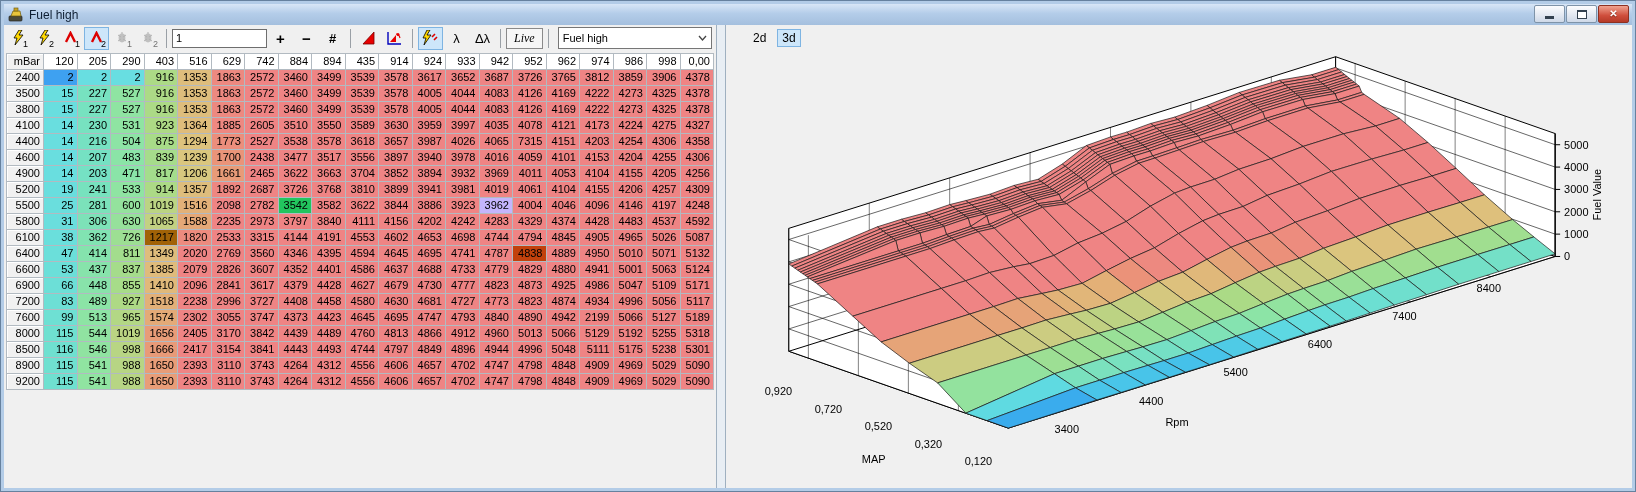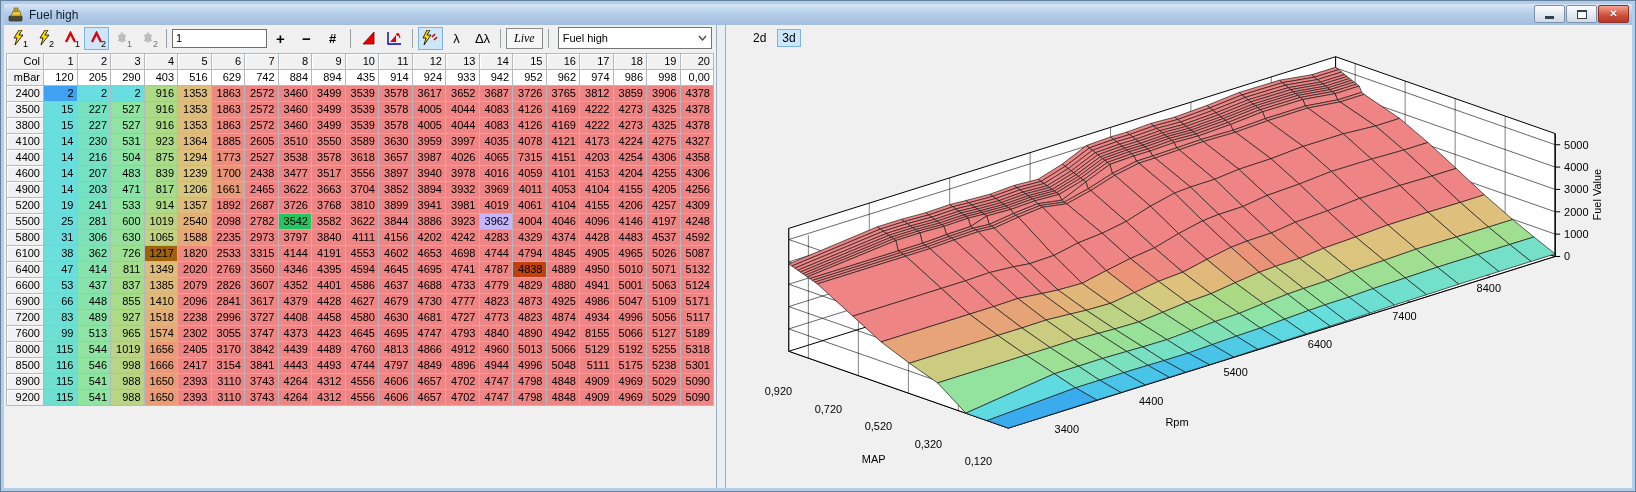--- a/index.html
+++ b/index.html
@@ -191,43 +191,20 @@
               <col style="width:33.5px">
               <col style="width:33.5px">
               <col style="width:33.5px">
               <col style="width:33.5px">
               <col style="width:33.5px">
               <col style="width:33.5px">
               <col style="width:33.5px">
             </colgroup>
             <tbody>
               <tr>
-                <td class="hdr">Col</td>
-                <td class="hdr">1</td>
-                <td class="hdr">2</td>
-                <td class="hdr">3</td>
-                <td class="hdr">4</td>
-                <td class="hdr">5</td>
-                <td class="hdr">6</td>
-                <td class="hdr">7</td>
-                <td class="hdr">8</td>
-                <td class="hdr">9</td>
-                <td class="hdr">10</td>
-                <td class="hdr">11</td>
-                <td class="hdr">12</td>
-                <td class="hdr">13</td>
-                <td class="hdr">14</td>
-                <td class="hdr">15</td>
-                <td class="hdr">16</td>
-                <td class="hdr">17</td>
-                <td class="hdr">18</td>
-                <td class="hdr">19</td>
-                <td class="hdr">20</td>
-              </tr>
-              <tr>
                 <td class="hdr">mBar</td>
                 <td class="mbar">120</td>
                 <td class="mbar">205</td>
                 <td class="mbar">290</td>
                 <td class="mbar">403</td>
                 <td class="mbar">516</td>
                 <td class="mbar">629</td>
                 <td class="mbar">742</td>
                 <td class="mbar">884</td>
                 <td class="mbar">894</td>
@@ -426,21 +403,21 @@
                 <td style="background:#ef8484">4206</td>
                 <td style="background:#ef8484">4257</td>
                 <td style="background:#ef8484">4309</td>
               </tr>
               <tr>
                 <td class="hdr">5500</td>
                 <td style="background:rgb(106,222,221)">25</td>
                 <td style="background:rgb(123,226,186)">281</td>
                 <td style="background:rgb(148,226,157)">600</td>
                 <td style="background:rgb(187,212,131)">1019</td>
-                <td style="background:rgb(226,177,120)">2540</td>
+                <td style="background:rgb(226,177,120)">1516</td>
                 <td style="background:#ef8484">2098</td>
                 <td style="background:#ef8484">2782</td>
                 <td style="background:#22c55e">3542</td>
                 <td style="background:#ef8484">3582</td>
                 <td style="background:#ef8484">3622</td>
                 <td style="background:#ef8484">3844</td>
                 <td style="background:#ef8484">3886</td>
                 <td style="background:#ef8484">3923</td>
                 <td style="background:#c4b5fd">3962</td>
                 <td style="background:#ef8484">4004</td>
@@ -599,21 +576,21 @@
                 <td style="background:#ef8484">3747</td>
                 <td style="background:#ef8484">4373</td>
                 <td style="background:#ef8484">4423</td>
                 <td style="background:#ef8484">4645</td>
                 <td style="background:#ef8484">4695</td>
                 <td style="background:#ef8484">4747</td>
                 <td style="background:#ef8484">4793</td>
                 <td style="background:#ef8484">4840</td>
                 <td style="background:#ef8484">4890</td>
                 <td style="background:#ef8484">4942</td>
-                <td style="background:#ef8484">8155</td>
+                <td style="background:#ef8484">2199</td>
                 <td style="background:#ef8484">5066</td>
                 <td style="background:#ef8484">5127</td>
                 <td style="background:#ef8484">5189</td>
               </tr>
               <tr>
                 <td class="hdr">8000</td>
                 <td style="background:rgb(111,224,208)">115</td>
                 <td style="background:rgb(144,227,161)">544</td>
                 <td style="background:rgb(187,212,131)">1019</td>
                 <td style="background:rgb(232,156,120)">1656</td>

